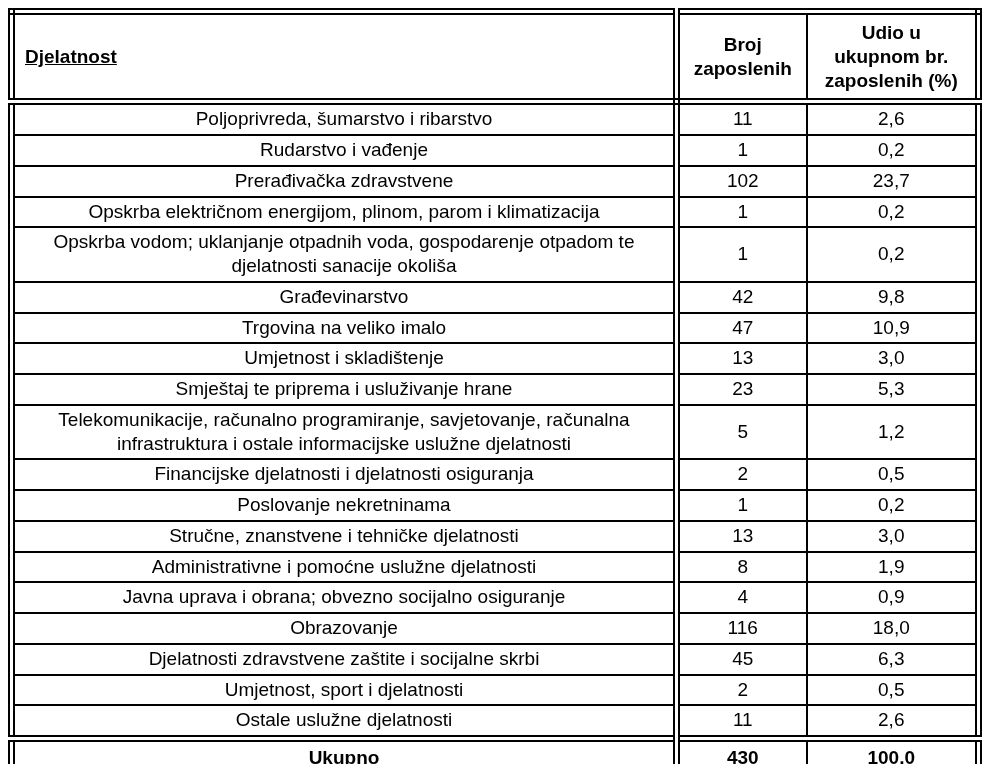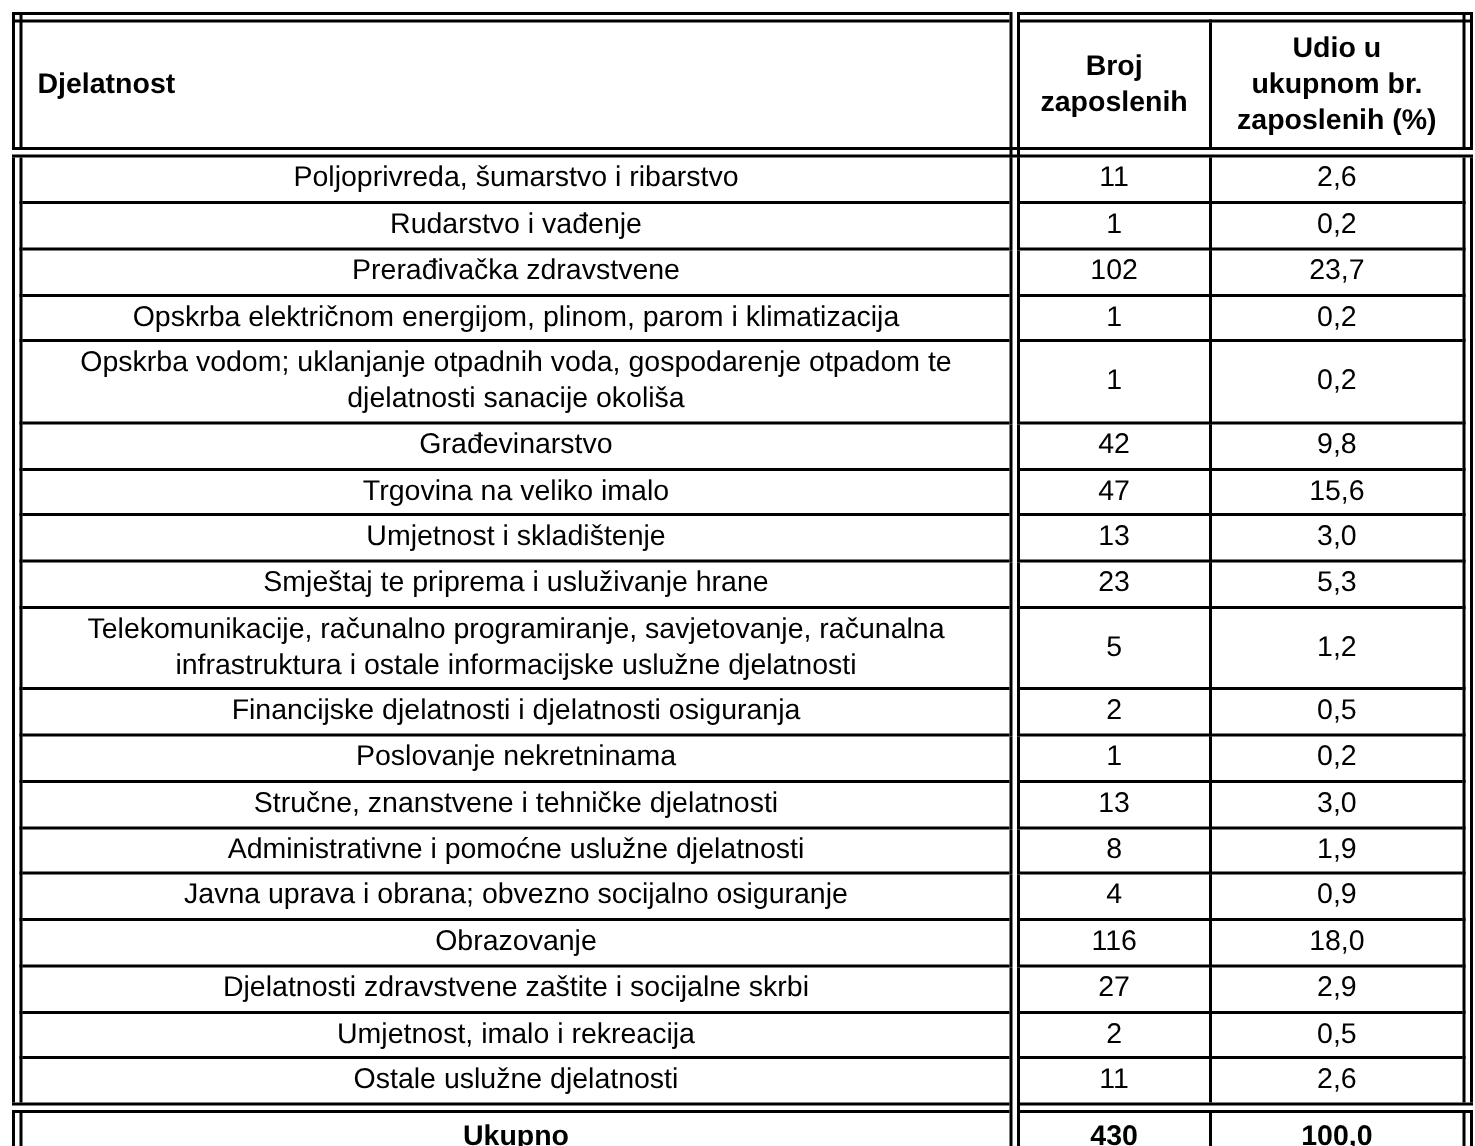--- a/index.html
+++ b/index.html
@@ -36,20 +36,21 @@
     overflow: hidden;
   }
   thead th {
     border-bottom: 7px double #000000;
     font-weight: bold;
     padding-top: 6px;
     padding-bottom: 6px;
   }
   th.h-activity {
     text-align: left;
+    text-decoration: underline;
   }
   th.h-num {
     text-align: center;
     white-space: pre-line;
   }
   .col-activity {
     border-right: 7px double #000000;
     text-align: center;
   }
   .num {
@@ -110,21 +111,21 @@
           <td class="num">0,2</td>
         </tr>
         <tr>
           <td class="col-activity">Građevinarstvo</td>
           <td class="num">42</td>
           <td class="num">9,8</td>
         </tr>
         <tr>
           <td class="col-activity">Trgovina na veliko imalo</td>
           <td class="num">47</td>
-          <td class="num">15,6</td>
+          <td class="num">10,9</td>
         </tr>
         <tr>
           <td class="col-activity">Umjetnost i skladištenje</td>
           <td class="num">13</td>
           <td class="num">3,0</td>
         </tr>
         <tr>
           <td class="col-activity">Smještaj te priprema i usluživanje hrane</td>
           <td class="num">23</td>
           <td class="num">5,3</td>
@@ -159,25 +160,25 @@
           <td class="num">4</td>
           <td class="num">0,9</td>
         </tr>
         <tr>
           <td class="col-activity">Obrazovanje</td>
           <td class="num">116</td>
           <td class="num">18,0</td>
         </tr>
         <tr>
           <td class="col-activity">Djelatnosti zdravstvene zaštite i socijalne skrbi</td>
-          <td class="num">27</td>
-          <td class="num">2,9</td>
+          <td class="num">45</td>
+          <td class="num">6,3</td>
         </tr>
         <tr>
-          <td class="col-activity">Umjetnost, imalo i rekreacija</td>
+          <td class="col-activity">Umjetnost, sport i djelatnosti</td>
           <td class="num">2</td>
           <td class="num">0,5</td>
         </tr>
         <tr>
           <td class="col-activity">Ostale uslužne djelatnosti</td>
           <td class="num">11</td>
           <td class="num">2,6</td>
         </tr>
       </tbody>
     <tfoot>

